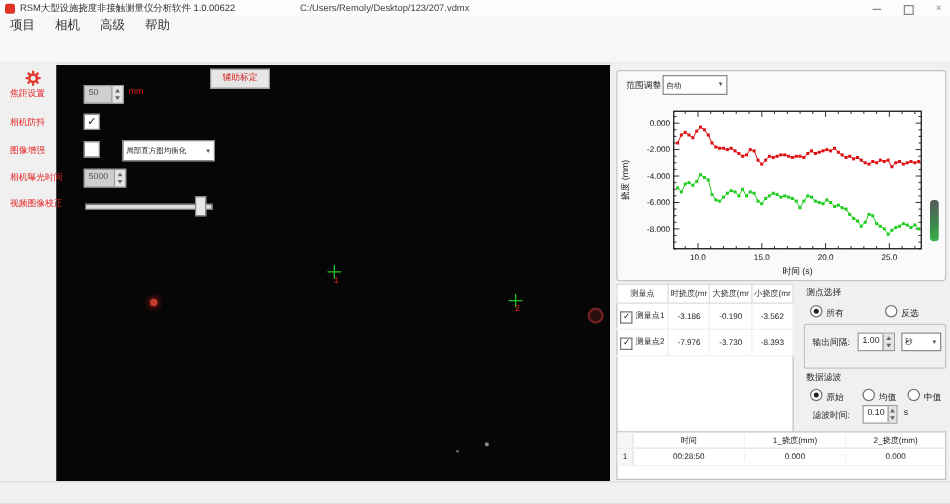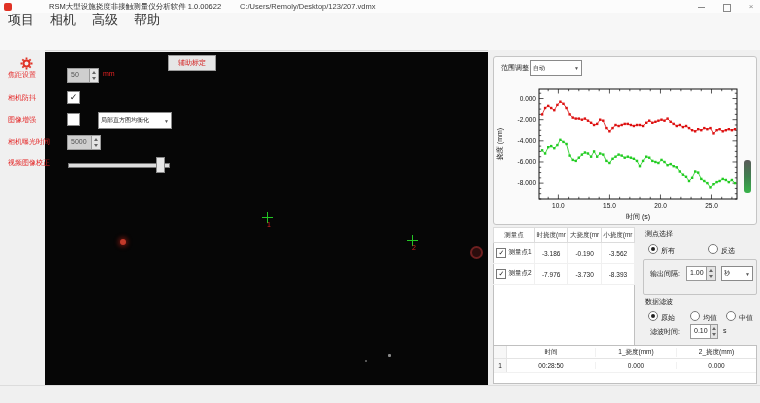--- a/index.html
+++ b/index.html
@@ -2,29 +2,29 @@
 <html><head>
 <meta charset="utf-8">
 <style>
   html,body{margin:0;padding:0;background:#888;}
   #app{position:relative;width:760px;height:403px;background:#f0f0f0;overflow:hidden;
        font-family:"Liberation Sans","DejaVu Sans",sans-serif;-webkit-font-smoothing:antialiased;}
   .abs{position:absolute;}
   
   #titlebar{left:0;top:0;width:760px;height:13px;background:#fcfcfc;}
   #app-icon{left:4px;top:3px;width:8px;height:8px;background:#e03225;border-radius:2px;}
-  #win-title{left:16px;top:2px;font-size:7.5px;color:#333;white-space:nowrap;margin-left:33px;}
+  #win-title{left:16px;top:2px;font-size:7.5px;color:#333;white-space:nowrap;}
   #file-path{left:240px;top:2px;font-size:7.5px;color:#444;white-space:nowrap;}
   .winbtn{top:2px;width:14px;height:10px;color:#888;font-size:8px;line-height:10px;text-align:center;}
   #btn-min{left:694px;} #btn-max{left:720px;} #btn-close{left:744px;}
   #btn-min i{display:block;margin:5px auto 0;width:7px;height:1px;background:#888;}
   #btn-max i{display:block;margin:2px auto 0;width:6px;height:6px;border:1px solid #888;}
   
   #menubar{left:0;top:13px;width:760px;height:13px;background:#f7f7f7;display:flex;align-items:center;padding-left:8px;gap:16px;}
-  .menu-item{font-size:13px;color:#333;}
+  .menu-item{font-size:10px;color:#333;}
   
   #toolbar{left:0;top:26px;width:760px;height:24px;background:#f7f7f7;border-bottom:1px solid #d8d8d8;}
   .tbi{position:absolute;top:30px;width:17px;height:17px;}
   .tbi svg{width:17px;height:17px;}
   #px-dd{left:38px;top:30px;width:38px;height:15px;background:#ececec;border:1px solid #bdbdbd;border-radius:1px;
          font-size:6.5px;color:#8a8a8a;display:flex;align-items:center;padding:0 2px;gap:2px;}
   #px-dd .cv{margin-left:auto;color:#9a9a9a;font-size:5px;}
   
   #leftstrip{left:0;top:50px;width:45px;height:335px;background:#f0f0f0;}
   #video{left:45px;top:52px;width:443px;height:333px;background:#060606;}

